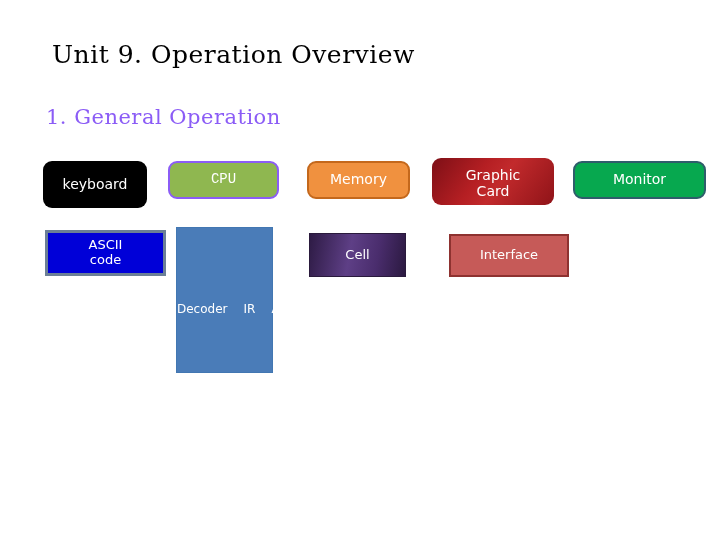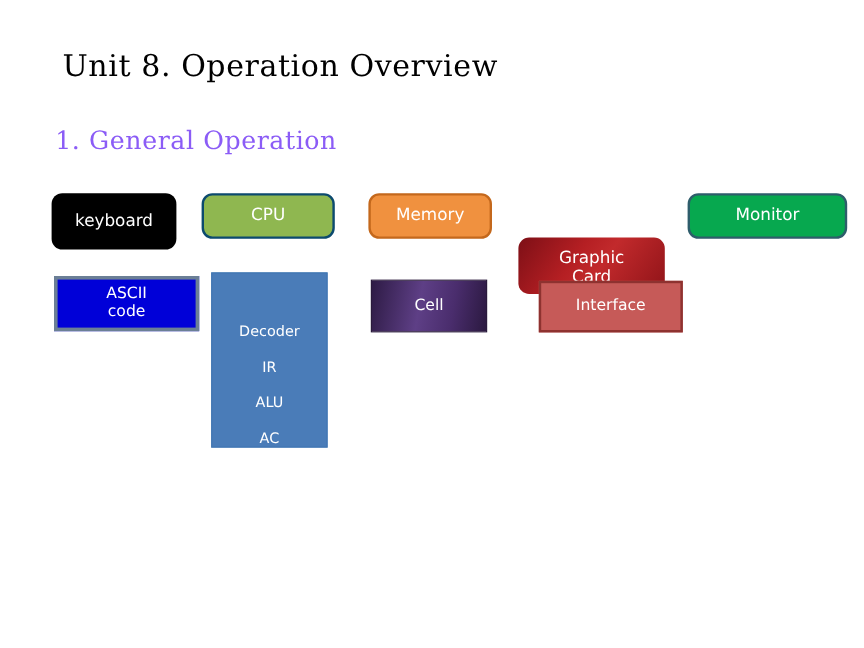--- a/index.html
+++ b/index.html
@@ -45,51 +45,50 @@
     display: flex;
     align-items: center;
     justify-content: center;
     text-align: center;
     color: #ffffff;
     font-family: "DejaVu Sans", sans-serif;
     line-height: 1.12;
     white-space: pre-line;
   }
   .box.stack {
-    flex-direction: column;
-    justify-content: flex-end;
+    justify-content: space-between;
   }
 
   
   .pill { border-radius: 9px; }
 
   #box-keyboard {
     left: 43px;  top: 161px;  width: 104px; height: 47px;
     background: #000000;
     font-size: 14px;
   }
   #box-cpu {
     left: 168px; top: 161px;  width: 111px; height: 38px;
     background: #8fb750;
-    border: 2px solid #0c4a6e;
+    border: 2px solid #8b5cf6;
     font-size: 14px;
+    font-family: Liberation Mono, monospace;
   }
   #box-memory {
     left: 307px; top: 161px;  width: 103px; height: 38px;
     background: #f0913f;
     border: 2px solid #c4681c;
     font-size: 14px;
     text-align: right;
   }
   #box-graphic-card {
     left: 432px; top: 158px;  width: 122px; height: 47px;
     background: linear-gradient(125deg, #7d0f16 0%, #b51f23 38%, #c22a2c 55%, #8f1318 100%);
     font-size: 14px;
     padding-top: 5px;
-    margin-top: 40px;
   }
   #box-monitor {
     left: 573px; top: 161px;  width: 133px; height: 38px;
     background: #0aa css;
     background: #07a84f;
     border: 2px solid #2e5d6b;
     font-size: 14px;
   }
 
   
@@ -119,21 +118,21 @@
     border: 2px solid #8e3230;
     font-size: 13px;
     margin-left: 16px;
   }
 
   .stack-line { display: block; }
 </style>
 </head>
 <body>
 
-<div class="slide-title">Unit 8. Operation Overview</div>
+<div class="slide-title">Unit 9. Operation Overview</div>
 
 <div class="section-title">1. General Operation</div>
 
 <div class="box pill" id="box-keyboard">keyboard</div>
 
 <div class="box pill" id="box-cpu">CPU</div>
 
 <div class="box pill" id="box-memory">Memory</div>
 
 <div class="box pill" id="box-graphic-card">Graphic

